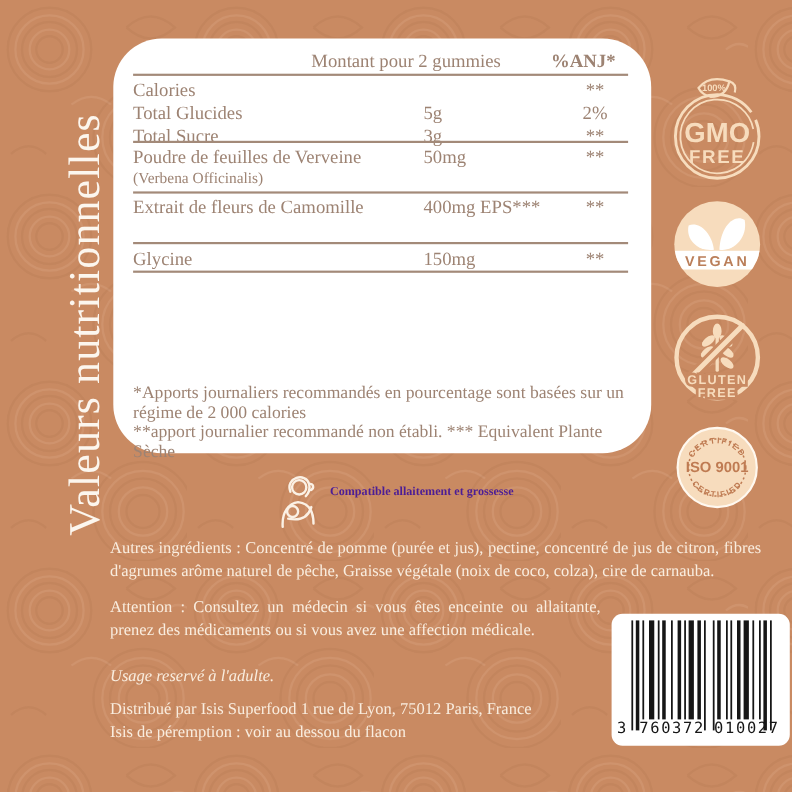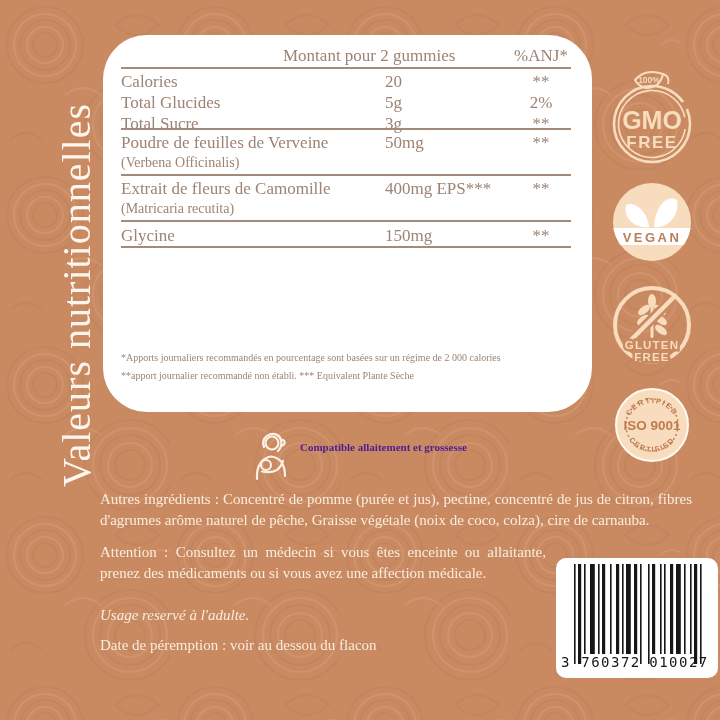--- a/index.html
+++ b/index.html
@@ -24,22 +24,22 @@
     color:#9d8373;
   }
   .card .hrule{position:absolute;left:18px;width:450px;height:1.5px;background:#a38a79;}
   .t-head{position:absolute;height:22px;font-size:17px;}
   .t-row{position:absolute;left:0;right:0;height:21px;font-size:17px;line-height:21px;padding-left:28px;}
   .t-sub{position:absolute;left:18px;font-size:14px;line-height:21px;}
   .c-name{position:absolute;left:18px;width:262px;}
   .c-amt{position:absolute;left:282px;width:115px;}
   .c-anj{position:absolute;left:398px;width:80px;text-align:center;}
   .head-amt{position:absolute;left:180px;width:240px;text-align:left;}
-  .head-anj{position:absolute;left:398px;width:80px;text-align:center;}
-  .footnotes{position:absolute;left:18px;top:314px;width:448px;font-size:10px;line-height:17.5px;}
+  .head-anj{position:absolute;left:398px;width:80px;font-weight:bold;}
+  .footnotes{position:absolute;left:18px;top:314px;width:448px;font-size:16px;line-height:17.5px;}
   .footnotes p{margin:0;}
 
   
   .preg-icon{left:247px;top:430px;}
   .preg-text{left:300px;top:437px;width:198px;color:#4c1d95;font-size:11px;font-weight:bold;line-height:20px;}
 
   
   .badge{left:607px;}
 
   
@@ -97,21 +97,20 @@
 
     <div class="abs card">
       <div class="t-head" style="top:11px;left:0;right:0;">
         <span class="head-amt">Montant pour 2 gummies</span>
         <span class="head-anj">%ANJ*</span>
       </div>
       <div class="hrule" style="top:32px;"></div>
 
       <div class="t-row" style="top:36px;">
         <span class="c-name">Calories</span>
-        <span class="c-amt">20</span>
         <span class="c-anj">**</span>
       </div>
       <div class="t-row" style="top:57px;">
         <span class="c-name">Total Glucides</span>
         <span class="c-amt">5g</span>
         <span class="c-anj">2%</span>
       </div>
       <div class="t-row" style="top:78px;">
         <span class="c-name">Total Sucre</span>
         <span class="c-amt">3g</span>
@@ -125,21 +124,20 @@
         <span class="c-anj">**</span>
       </div>
       <div class="t-sub" style="top:117px;">(Verbena Officinalis)</div>
       <div class="hrule" style="top:139px;"></div>
 
       <div class="t-row" style="top:143px;">
         <span class="c-name">Extrait de fleurs de Camomille</span>
         <span class="c-amt">400mg EPS***</span>
         <span class="c-anj">**</span>
       </div>
-      <div class="t-sub" style="top:163px;">(Matricaria recutita)</div>
       <div class="hrule" style="top:185px;"></div>
 
       <div class="t-row" style="top:190px;">
         <span class="c-name">Glycine</span>
         <span class="c-amt">150mg</span>
         <span class="c-anj">**</span>
       </div>
       <div class="hrule" style="top:211px;"></div>
 
       <div class="footnotes">
@@ -218,21 +216,22 @@
       <text x="45" y="45.5" text-anchor="middle" font-size="13.5" font-weight="bold" fill="#bf7b52">ISO 9001</text>
       <text font-size="7.5" font-weight="bold" letter-spacing="1.6" fill="#bf7b52">
         <textPath href="#isoArcBottom" startOffset="50%" text-anchor="middle">CERTIFIED</textPath>
       </text>
     </svg>
 
     <div class="abs body-text warning">Attention : Consultez un médecin si vous êtes enceinte ou allaitante, prenez des médicaments ou si vous avez une affection médicale.</div>
     <div class="abs body-text ingredients">Autres ingrédients : Concentré de pomme (purée et jus), pectine, concentré de jus de citron, fibres d'agrumes arôme naturel de pêche, Graisse végétale (noix de coco, colza), cire de carnauba.</div>
     <div class="abs body-text adult">Usage reservé à l'adulte.</div>
     <div class="abs body-text distributor">
-      <div>Date de péremption : voir au dessou du flacon</div>
+      <div>Distribué par Isis Superfood 1 rue de Lyon, 75012 Paris, France</div>
+      <div>Isis de péremption : voir au dessou du flacon</div>
     </div>
 
     <div class="abs barcode-box">
       <svg width="162" height="108" viewBox="0 0 162 108" style="position:absolute;left:0;top:2px;">
           <rect x="18.00" y="4" width="1.60" height="100" fill="#161616"></rect>
           <rect x="22.00" y="4" width="3.20" height="100" fill="#161616"></rect>
           <rect x="28.00" y="4" width="1.60" height="90" fill="#161616"></rect>
           <rect x="34.00" y="4" width="4.80" height="90" fill="#161616"></rect>
           <rect x="42.00" y="4" width="1.60" height="90" fill="#161616"></rect>
           <rect x="46.00" y="4" width="3.20" height="90" fill="#161616"></rect>

